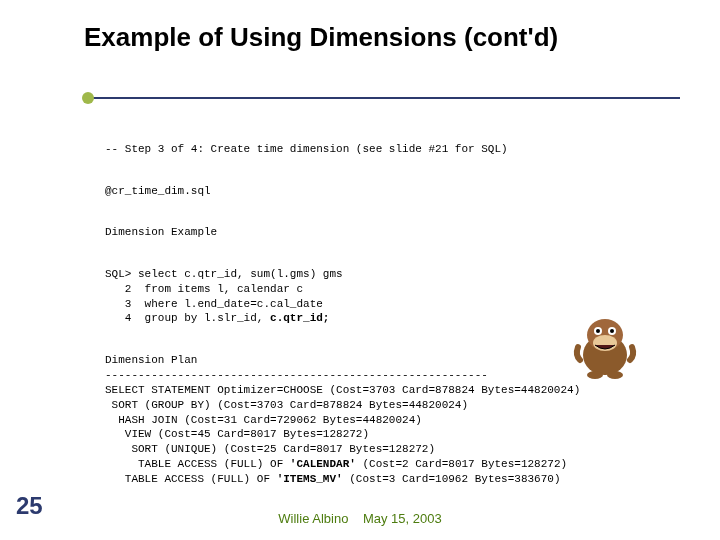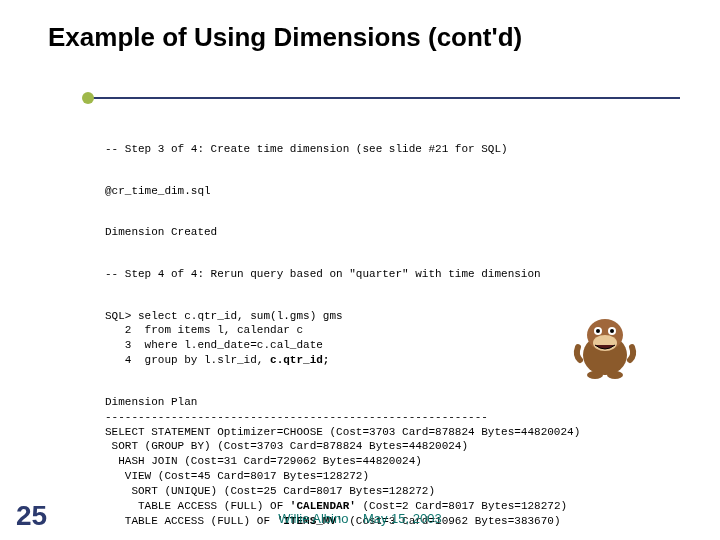--- a/index.html
+++ b/index.html
@@ -9,21 +9,21 @@
     height: 540px;
     background: #fff;
     font-family: Arial, sans-serif;
     position: relative;
     overflow: hidden;
   }
   .title {
     font-size: 26px;
     font-weight: bold;
     color: #000;
-    padding: 22px 0 10px 48px;
+    padding: 22px 0 10px 84px;
   }
   .hr-wrap {
     padding: 34px 40px 0 88px;
   }
   .hr-line {
     position: relative;
     height: 2px;
     background: #2c3a6e;
   }
   .dot {
@@ -42,35 +42,35 @@
     line-height: 1.35;
     color: #000;
     white-space: pre;
   }
   .block { margin-bottom: 12px; }
   .bold { font-weight: bold; }
   .underline { }
   .slide-num {
     position: absolute;
     left: 16px;
-    bottom: 8px;
-    font-size: 28px;
+    bottom: 20px;
+    font-size: 24px;
     font-weight: bold;
     color: #2c3a6e;
     font-family: Arial, sans-serif;
   }
   .footer {
     position: absolute;
     bottom: 14px;
     left: 0;
     width: 100%;
     text-align: center;
     font-size: 13px;
     font-family: Arial, sans-serif;
-    color: #0f766e;
+    color: #4d7c0f;
   }
   .taz {
     position: absolute;
     right: 80px;
     top: 305px;
     width: 70px;
     height: 75px;
   }
 </style>
 </head>
@@ -80,22 +80,21 @@
 
 <div class="hr-wrap">
   <div class="hr-line">
     <div class="dot"></div>
   </div>
 </div>
 
 <div class="content">
 <div class="block">-- Step 3 of 4: Create time dimension (see slide #21 for SQL)</div>
 <div class="block">@cr_time_dim.sql</div>
-<div class="block">Dimension Created</div>
-<div class="block">-- Step 4 of 4: Rerun query based on "quarter" with time dimension</div>
+<div class="block">Dimension Example</div>
 <div class="block"><span>SQL&gt; select c.qtr_id, sum(l.gms) gms</span>
 <span>   2  from items l, calendar c</span>
 <span>   3  where l.end_date=c.cal_date</span>
 <span>   4  group by l.slr_id, </span><span class="bold">c.qtr_id;</span></div>
 <div><span>Dimension Plan</span>
 <span>----------------------------------------------------------</span>
 <span>SELECT STATEMENT Optimizer=CHOOSE (Cost=3703 Card=878824 Bytes=44820024)</span>
 <span> SORT (GROUP BY) (Cost=3703 Card=878824 Bytes=44820024)</span>
 <span>  HASH JOIN (Cost=31 Card=729062 Bytes=44820024)</span>
 <span>   VIEW (Cost=45 Card=8017 Bytes=128272)</span>

